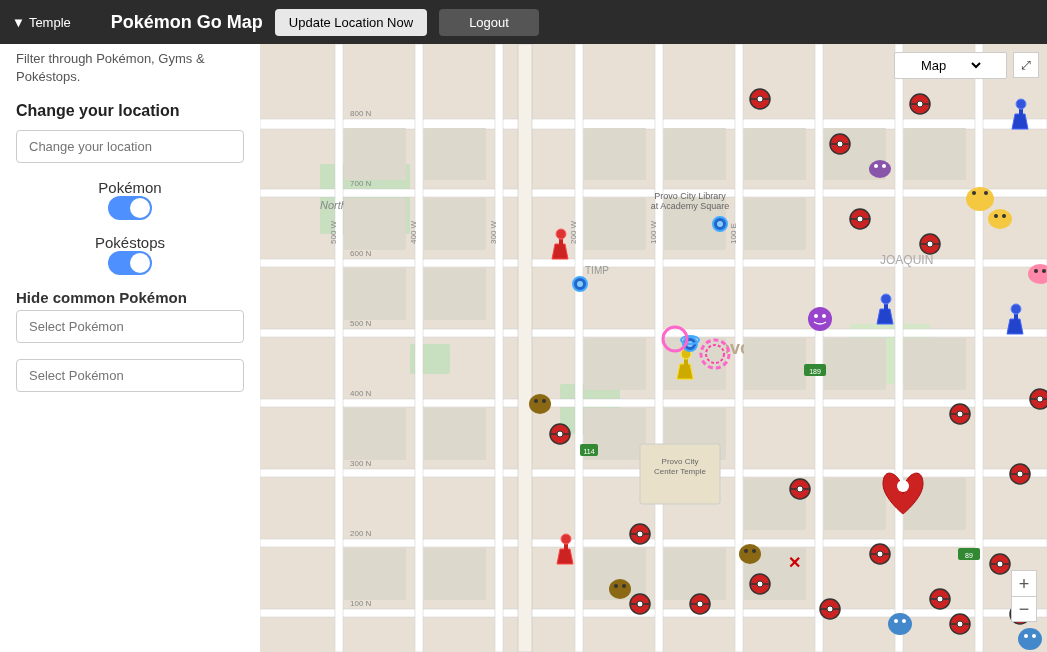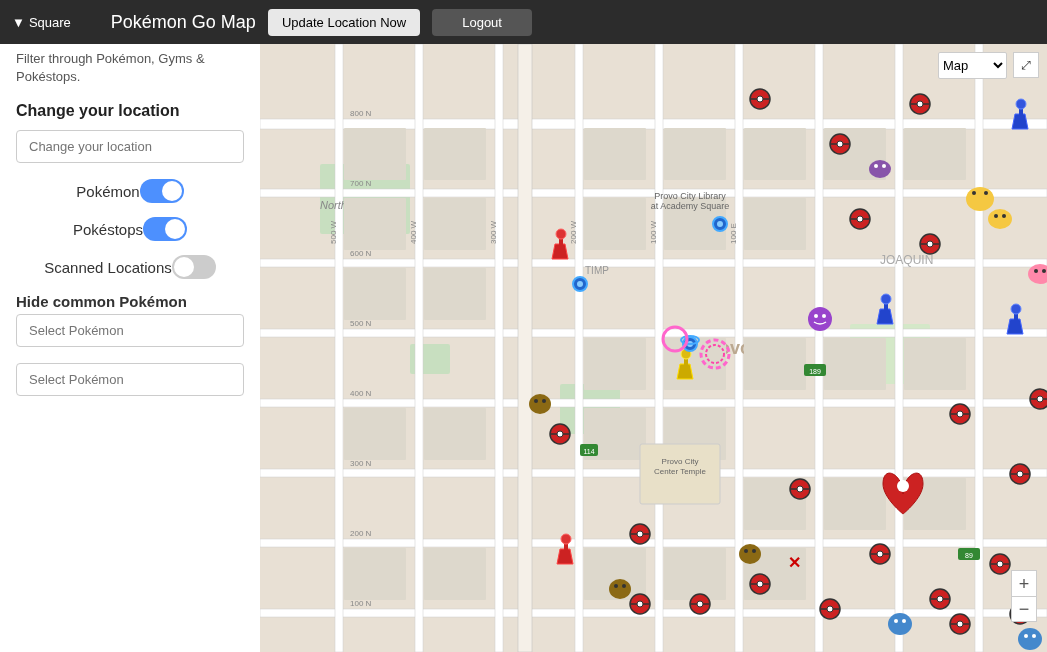--- a/index.html
+++ b/index.html
@@ -19,21 +19,21 @@
       color: #fff;
       font-size: 13px;
       display: flex;
       align-items: center;
       gap: 4px;
       cursor: pointer;
     }
     #header .app-title {
       color: #fff;
       font-size: 18px;
-      font-weight: normal;
+      font-weight: bold;
       padding-left: 28px;
     }
     #header .update-btn {
       background: #e8e8e8;
       border: none;
       border-radius: 4px;
       padding: 6px 14px;
       font-size: 13px;
       cursor: pointer;
       color: #000000;
@@ -81,22 +81,23 @@
       border: 1px solid #ccc;
       border-radius: 4px;
       font-size: 13px;
       color: #999;
       margin-bottom: 16px;
       outline: none;
     }
     .toggle-row {
       display: flex;
       align-items: center;
-      justify-content: center;
+      justify-content: flex-end;
       margin-bottom: 14px;
+      flex-direction: column;
     }
     .toggle-label {
       font-size: 15px;
       color: #333;
     }
     .toggle {
       position: relative;
       width: 44px;
       height: 24px;
       background: #4d90fe;
@@ -145,21 +146,21 @@
     
     .map-type-selector {
       position: absolute;
       top: 8px;
       right: 40px;
       background: #fff;
       border: 1px solid #ccc;
       border-radius: 2px;
       display: flex;
       align-items: center;
-      padding: 4px 0;
+      padding: 4px 22px;
       font-size: 13px;
       cursor: pointer;
       z-index: 10;
     }
     .map-type-selector select {
       border: none;
       outline: none;
       font-size: 13px;
       background: transparent;
       cursor: pointer;
@@ -211,21 +212,21 @@
       position: absolute;
       inset: 0;
     }
   </style>
 </head>
 <body>
 
 <div id="header">
   <div class="filter-btn">
     <span>▼</span>
-    <span>Square</span>
+    <span>Temple</span>
   </div>
   <div class="app-title">Pokémon Go Map</div>
   <button class="update-btn">Update Location Now</button>
   <button class="logout-btn">Logout</button>
 </div>
 
 <div id="main">
 
   <div id="sidebar">
     <p class="sidebar-desc">Filter through Pokémon, Gyms &amp; Pokéstops.</p>
@@ -233,24 +234,20 @@
     <div class="sidebar-section-title">Change your location</div>
     <input class="sidebar-input" type="text" placeholder="Change your location" style="">
 
     <div class="toggle-row">
       <span class="toggle-label">Pokémon</span>
       <div class="toggle on"></div>
     </div>
     <div class="toggle-row">
       <span class="toggle-label">Pokéstops</span>
       <div class="toggle on"></div>
-    </div>
-    <div class="toggle-row">
-      <span class="toggle-label">Scanned Locations</span>
-      <div class="toggle off"></div>
     </div>
 
     <div class="hide-common-title">Hide common Pokémon</div>
     <input class="sidebar-input" type="text" placeholder="Select Pokémon" style="">
 
     <input class="sidebar-input" type="text" placeholder="Select Pokémon" style="">
 
   </div>
 
   <div id="map-container">

